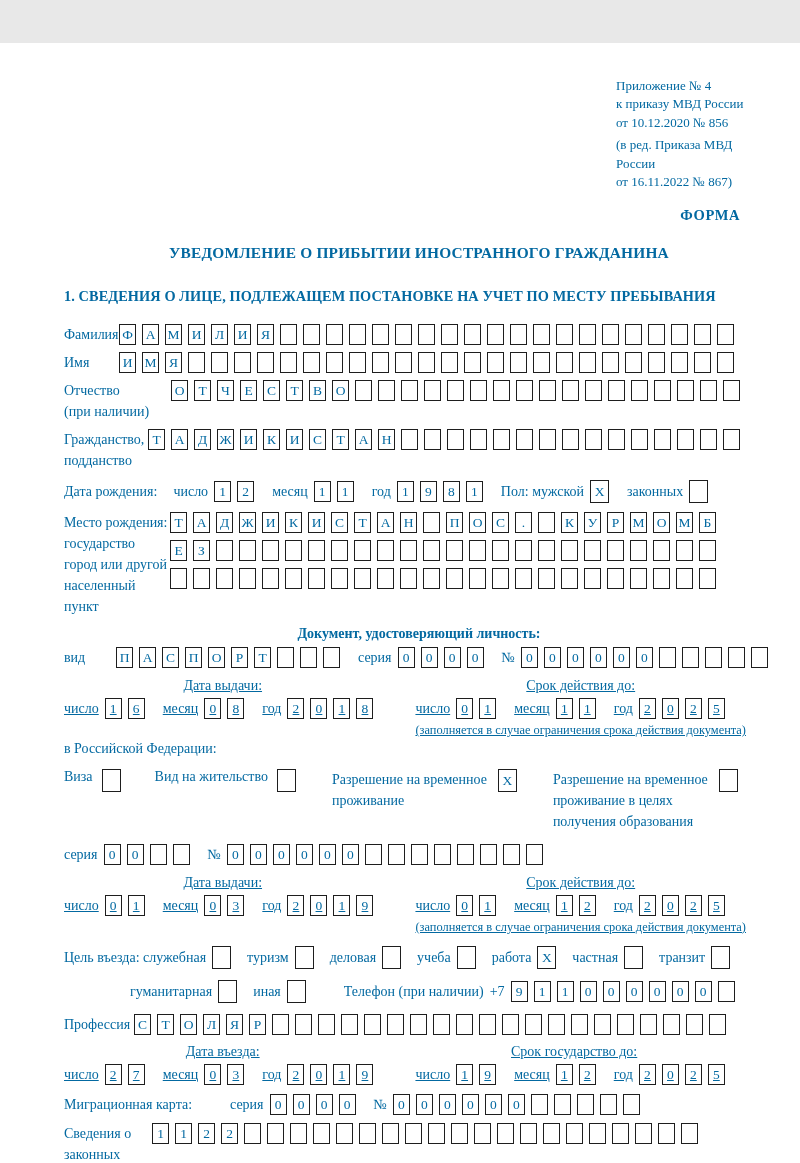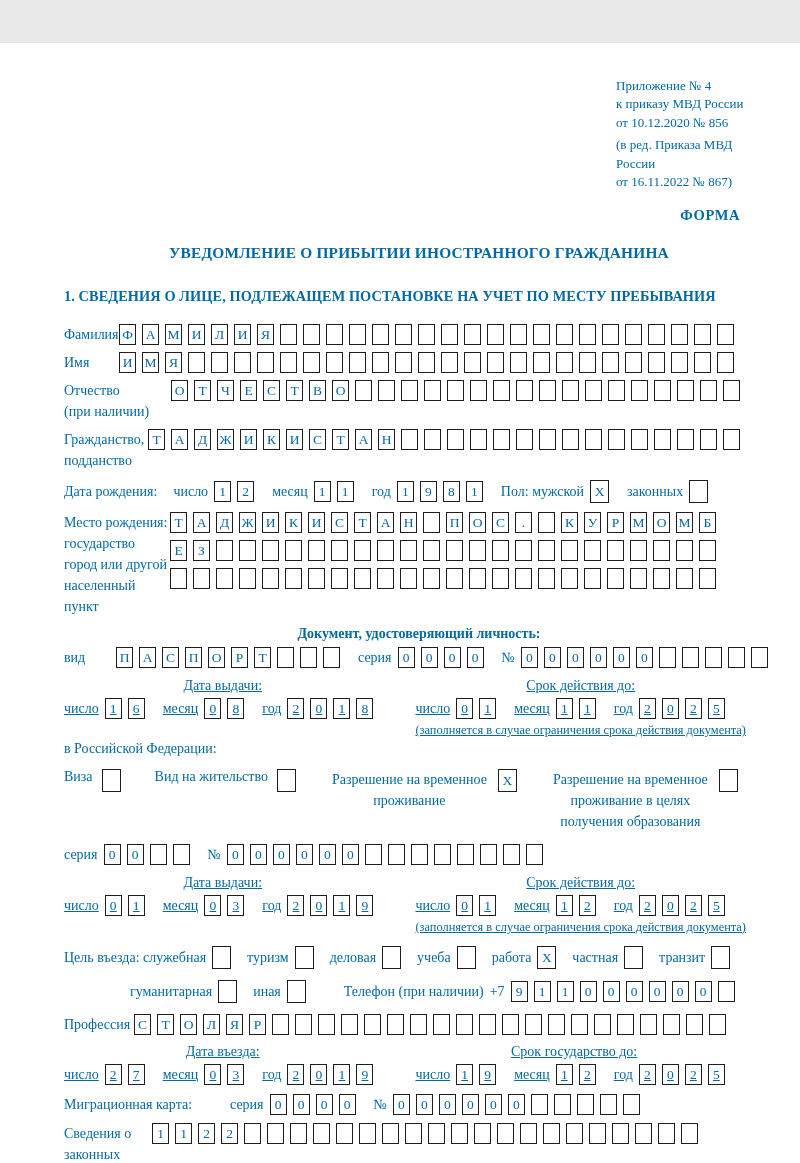--- a/index.html
+++ b/index.html
@@ -40,21 +40,21 @@
   .dline .cells{margin-right:2px;}
   .drow{display:flex;margin-top:14px;text-decoration:underline;}
   .dcol{flex:none;}
   .dcol.right{margin-left:34px;}
   .dhead{text-align:center;font-size:14px;margin-bottom:4px;}
   .dcaption{font-size:12.4px;margin-top:4px;text-align:center;}
   
   .permits{align-items:flex-start;margin-top:9px;}
   .permits .plabel{font-size:14px;flex:none;margin-right:7px;}
   .permits .cells{margin-right:16px;margin-left:2px;}
-  .pcol{font-size:14px;text-align:center;line-height:1.5;flex:none;margin-right:9px;}
+  .pcol{font-size:14px;text-align:left;line-height:1.5;flex:none;margin-right:9px;}
   .txt{font-size:14px;line-height:1.55;}
   .mt10{margin-top:10px;}
   .purpose{display:flex;align-items:center;font-size:14px;margin-top:11px;}
   .purpose .pl{flex:none;margin-right:6px;}
   .purpose .cells{margin-right:10px;}
   .purpose2{margin-left:66px;}
   .phone-lbl{margin-left:22px;margin-right:18px;}
   .doc-head{text-align:center;font-weight:bold;font-size:14px;margin-top:9px;}
 </style>
 </head>

